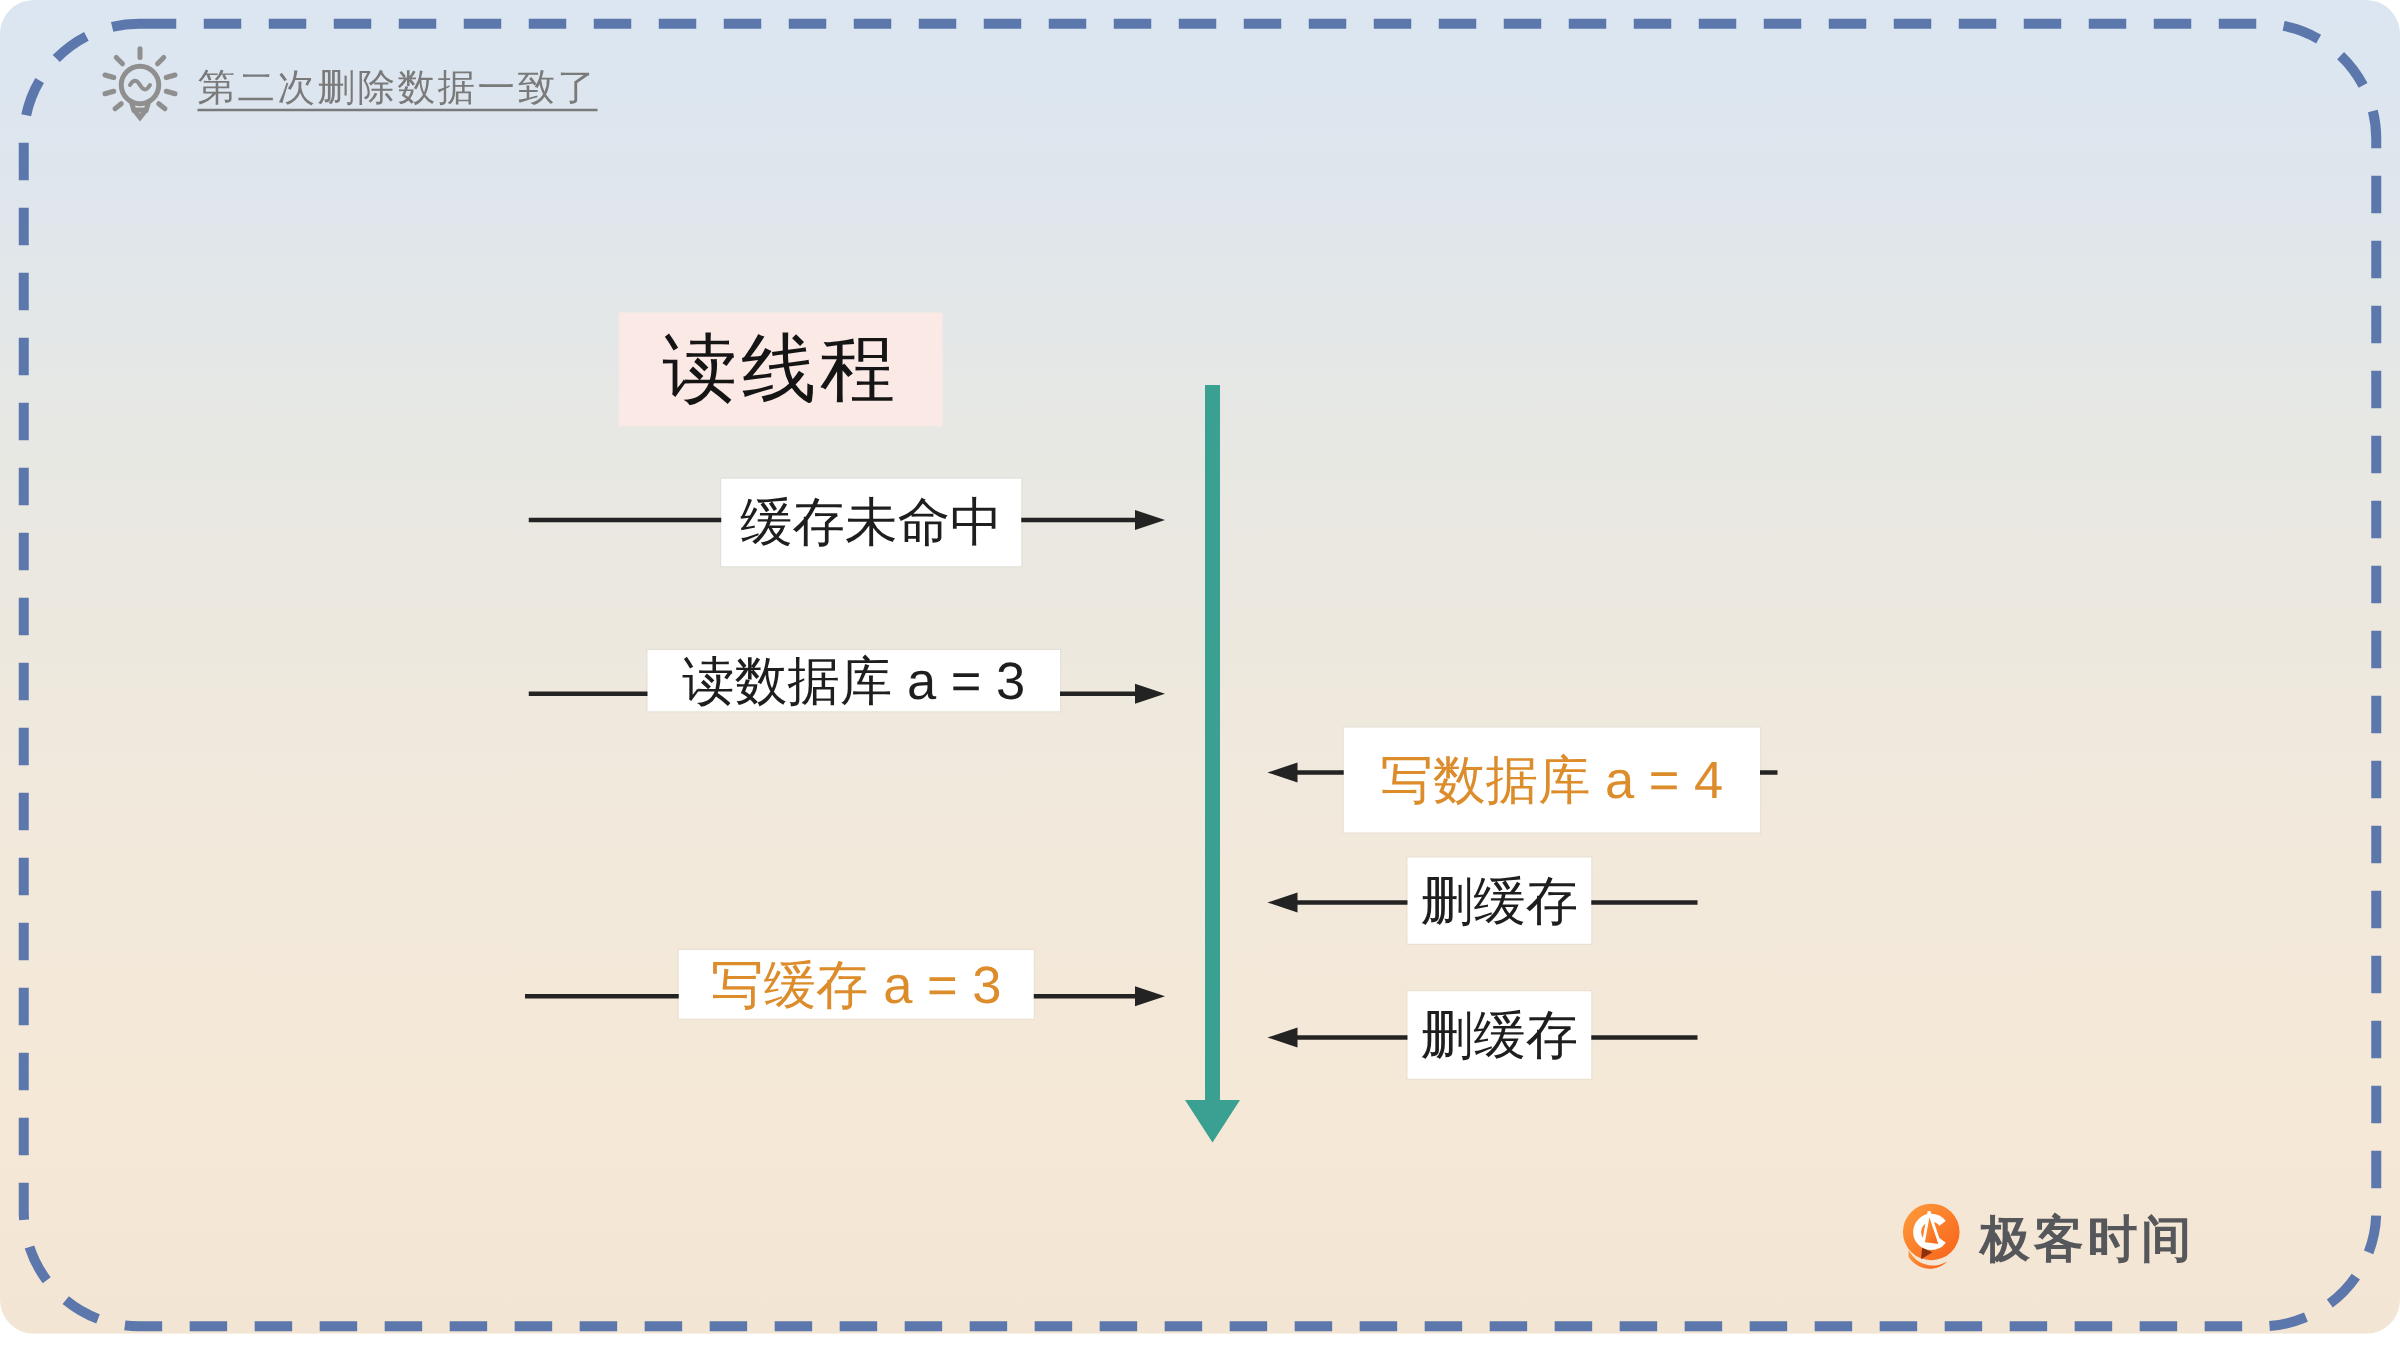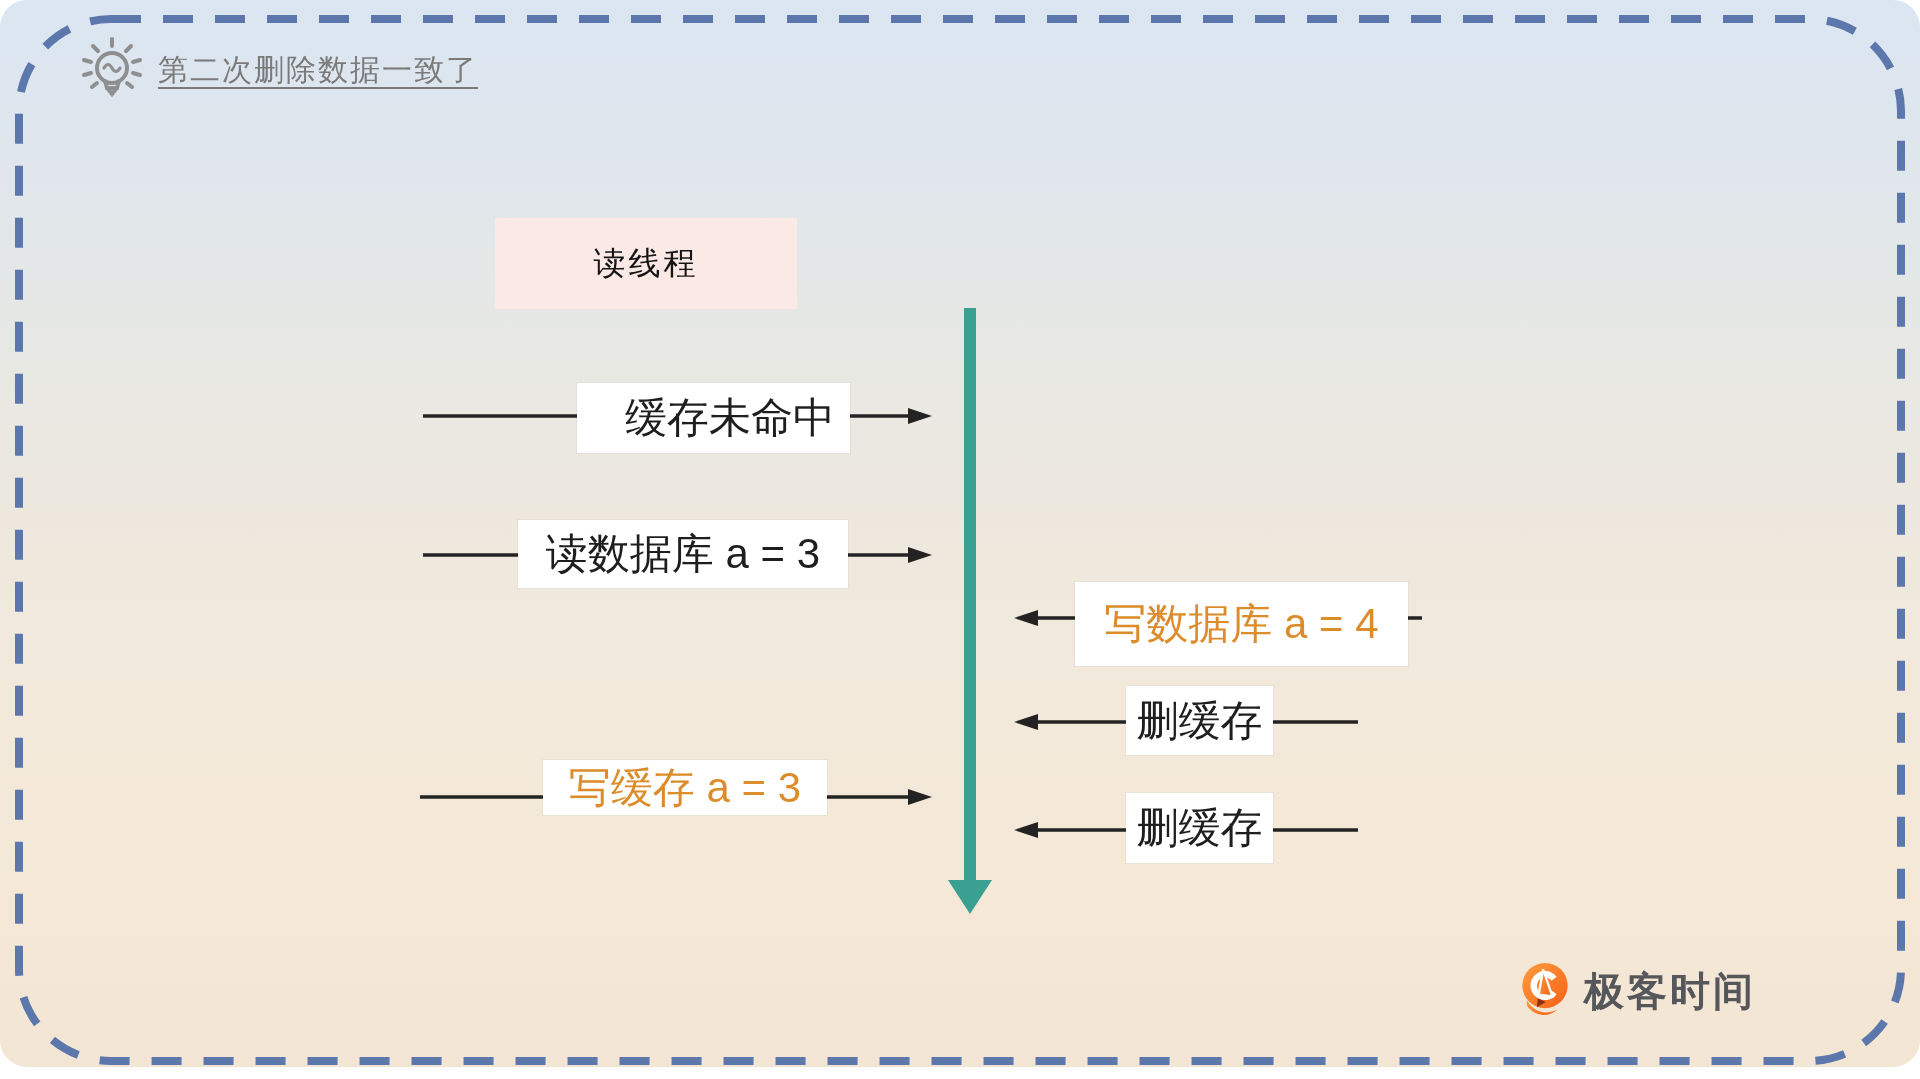--- a/index.html
+++ b/index.html
@@ -16,34 +16,34 @@
   .teal{fill:var(--accent-teal,#3aa091);}
 
   .note{position:absolute;left:80px;top:36px;display:flex;align-items:center;gap:14px;}
   .note-text{
     font-size:30px;color:var(--note-gray,#7a7a7a);letter-spacing:2px;
     text-decoration:underline;text-underline-offset:7px;text-decoration-thickness:2px;
   }
   .bulb{stroke:#8f8f8f;fill:none;stroke-width:4;stroke-linecap:round;}
 
   .hdr{
-    position:absolute;width:302px;height:91px;display:flex;align-items:center;justify-content:center;
-    font-size:32px;color:#151515;letter-spacing:3px;
+    position:absolute;width:259px;height:91px;display:flex;align-items:center;justify-content:center;
+    font-size:60px;color:#151515;letter-spacing:3px;margin-top:32px;
   }
   .hdr-read{left:495px;top:218px;background:var(--read-header-bg,#fbe9e6);}
   .hdr-write{left:1112px;top:218px;background:var(--write-header-bg,#d9e3f8);}
 
   .evt{
     position:absolute;display:flex;align-items:center;justify-content:center;
     background:#ffffff;color:#1e1e1e;font-size:42px;white-space:nowrap;
     box-shadow:0 0 0 1px rgba(0,0,0,0.03);
   }
   .evt.orange{color:var(--accent-orange,#dd8c2b);}
-  .p0{left:577px;top:383px;width:240px;height:70px;padding-left:33px;}
-  .p1{left:518px;top:520px;width:330px;height:68px;}
+  .p0{left:577px;top:383px;width:240px;height:70px;}
+  .p1{left:518px;top:520px;width:330px;height:49px;}
   .p2{left:1075px;top:582px;width:333px;height:84px;}
   .p3{left:1126px;top:686px;width:147px;height:69px;}
   .p4{left:543px;top:760px;width:284px;height:55px;}
   .p5{left:1126px;top:793px;width:147px;height:70px;}
 
   .watermark{position:absolute;left:1516px;top:960px;display:flex;align-items:center;gap:10px;}
   .wm-text{font-size:40px;font-weight:600;color:var(--logo-text,#55575b);letter-spacing:3px;}
 </style>
 </head>
 <body>

